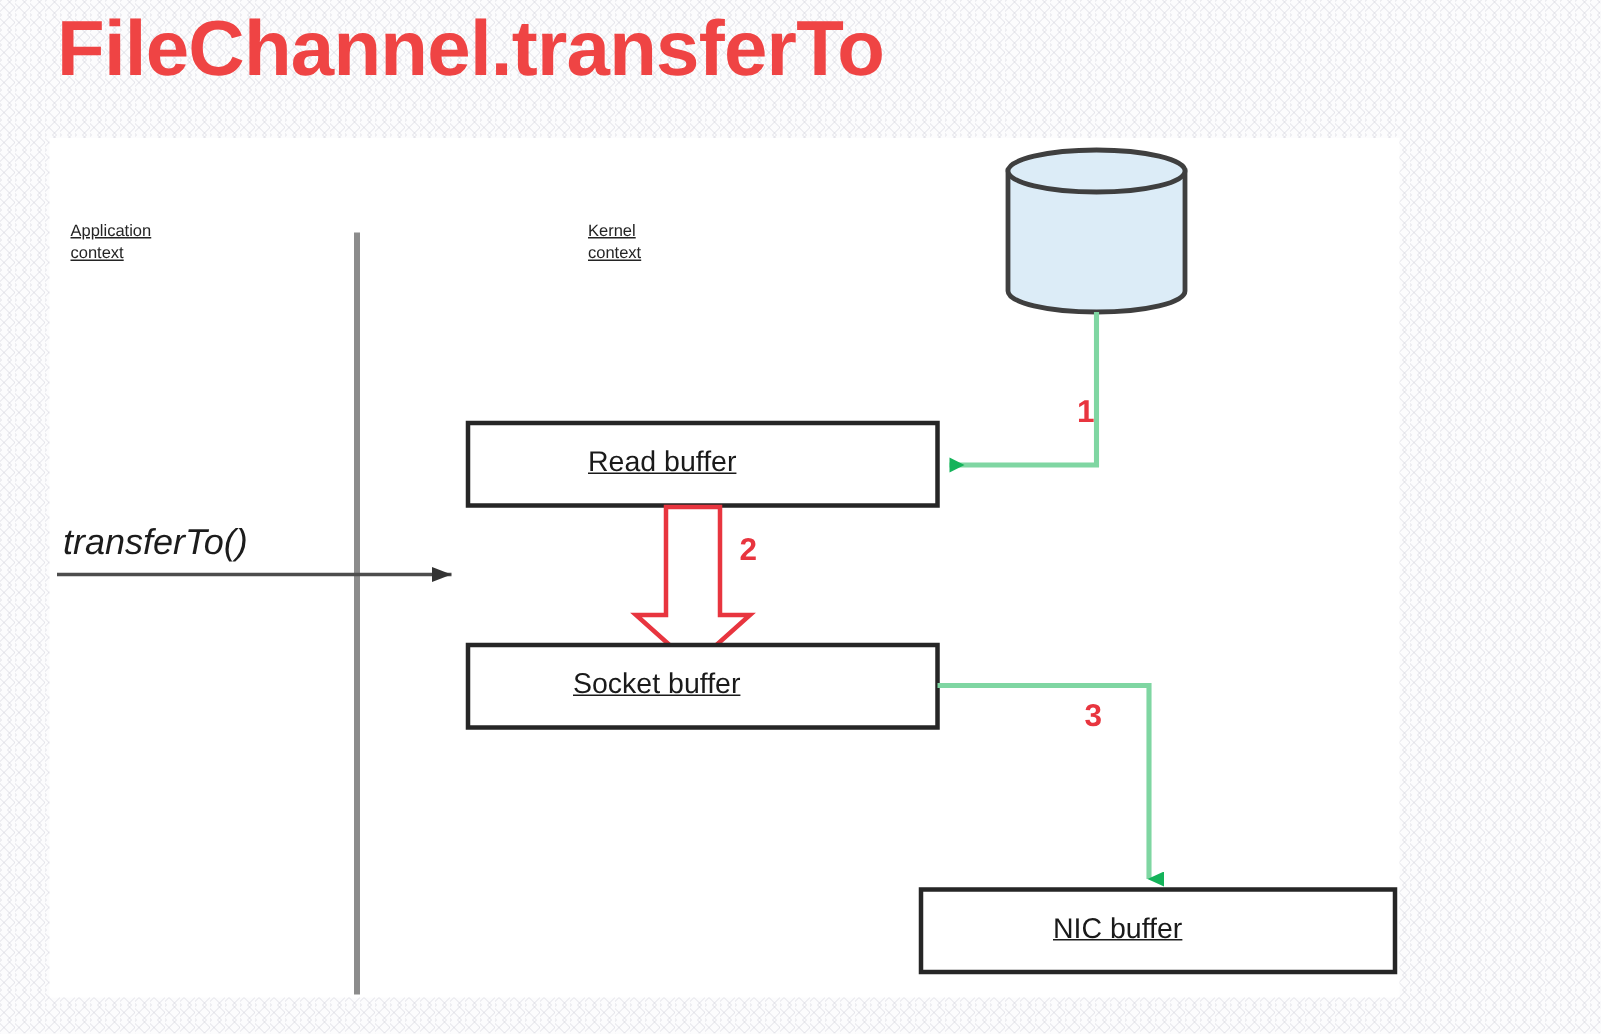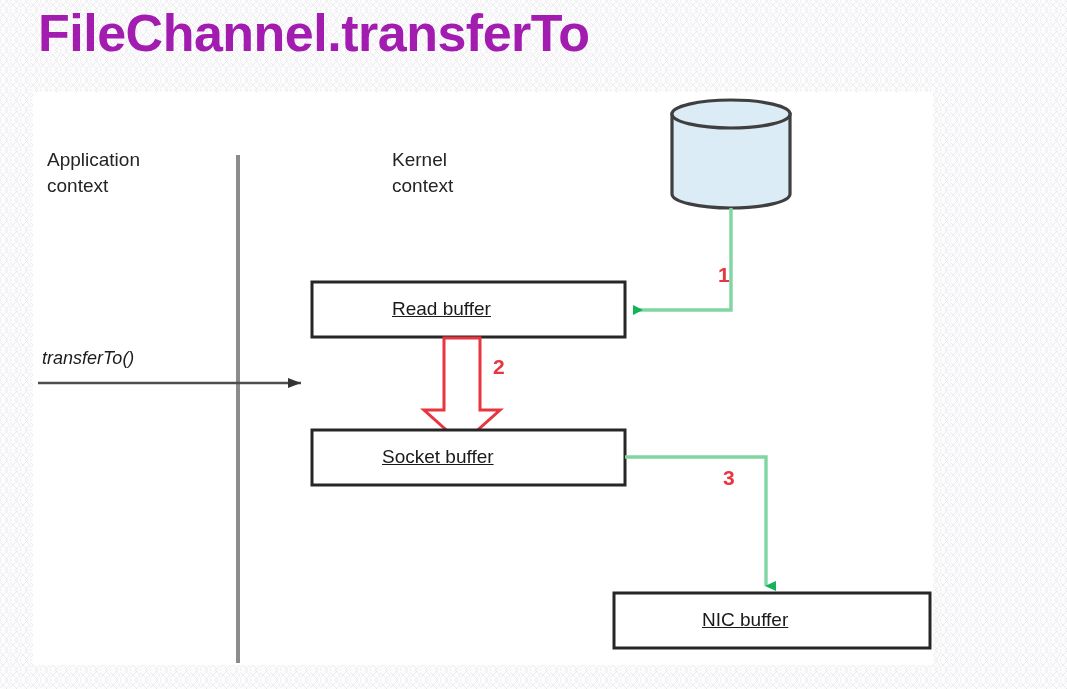--- a/index.html
+++ b/index.html
@@ -26,52 +26,53 @@
       repeating-linear-gradient(45deg, rgba(205,205,215,0.30) 0 1px, rgba(0,0,0,0) 1px 5px);
     background-size: 10px 10px, 10px 10px;
   }
   #slide-title {
     position: absolute;
     left: 38px;
     top: 4px;
     font-size: 52px;
     font-weight: bold;
     letter-spacing: -0.5px;
-    color: #a21caf;
+    color: #ef4444;
     line-height: 1.15;
     white-space: nowrap;
   }
   
   #diagram-canvas {
     position: absolute;
     left: 33px;
     top: 92px;
     width: 900px;
     height: 573px;
     background: #ffffff;
   }
   #diagram-svg {
     position: absolute;
     left: 0;
     top: 0;
   }
   .ctx-label {
     position: absolute;
-    font-size: 19px;
+    font-size: 11px;
     color: #242424;
     line-height: 1.35;
     white-space: pre-line;
+    text-decoration: underline;
   }
   #label-application-context { left: 47px; top: 147px; }
   #label-kernel-context { left: 350px; top: 147px; margin-left: 42px; }
   #label-transferto {
     position: absolute;
     left: 42px;
     top: 348px;
-    font-size: 18px;
+    font-size: 24px;
     font-style: italic;
     color: #1c1c1c;
     white-space: nowrap;
   }
   .box-label {
     position: absolute;
     font-size: 19px;
     color: #1a1a1a;
     white-space: nowrap;
     text-decoration: underline;

